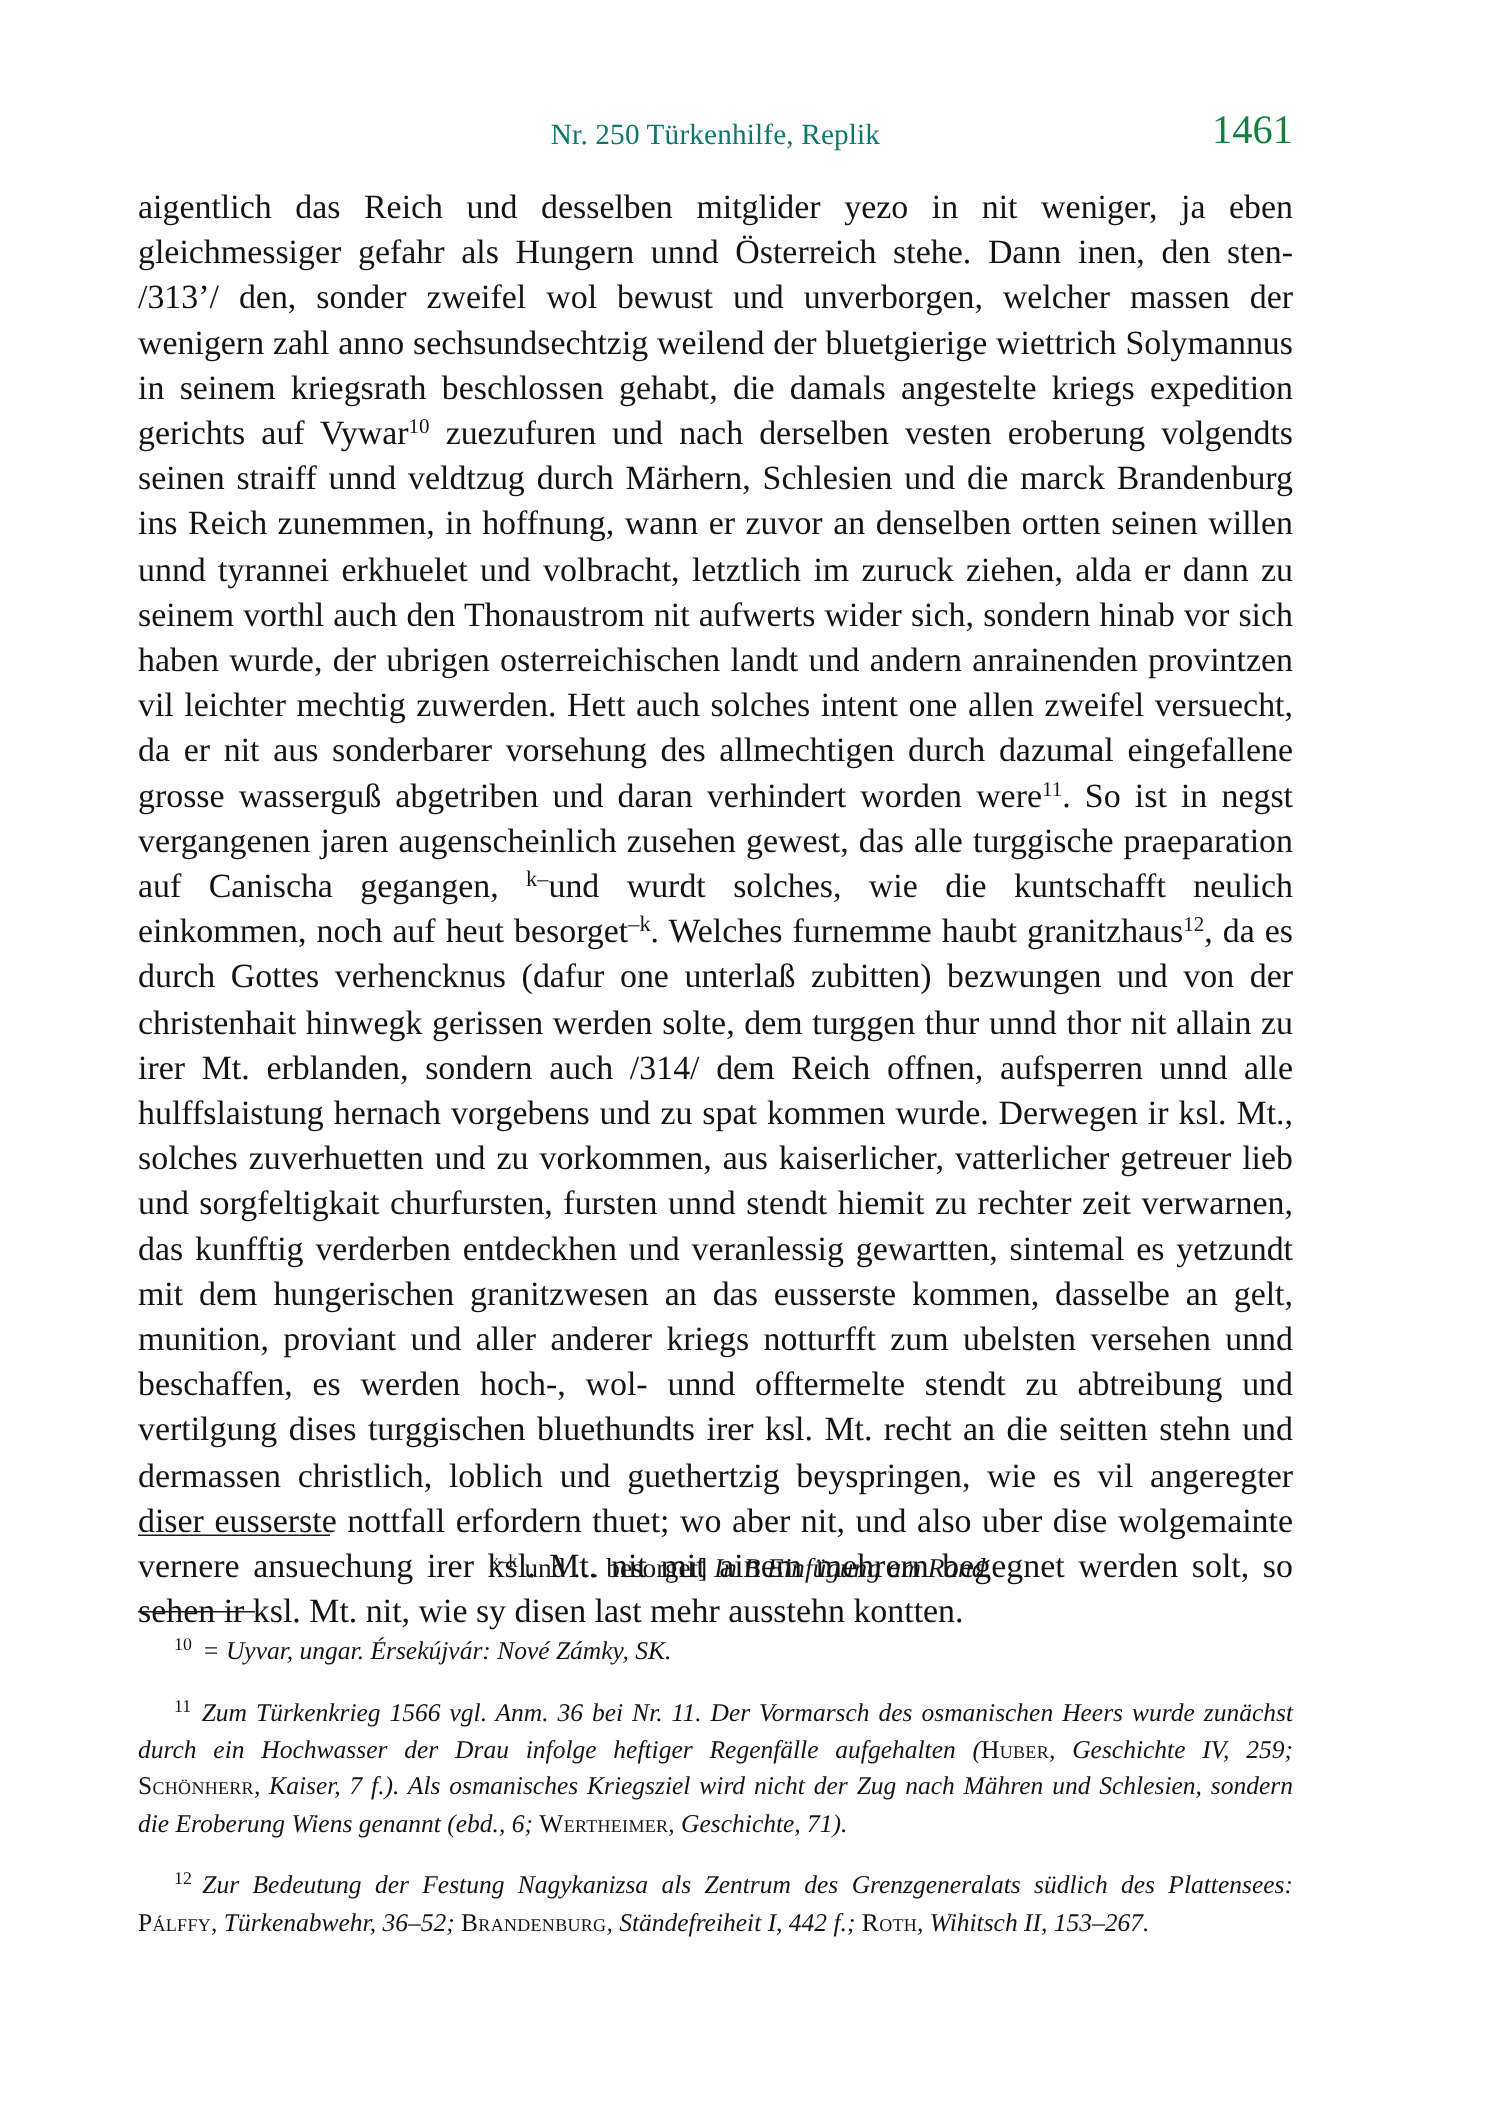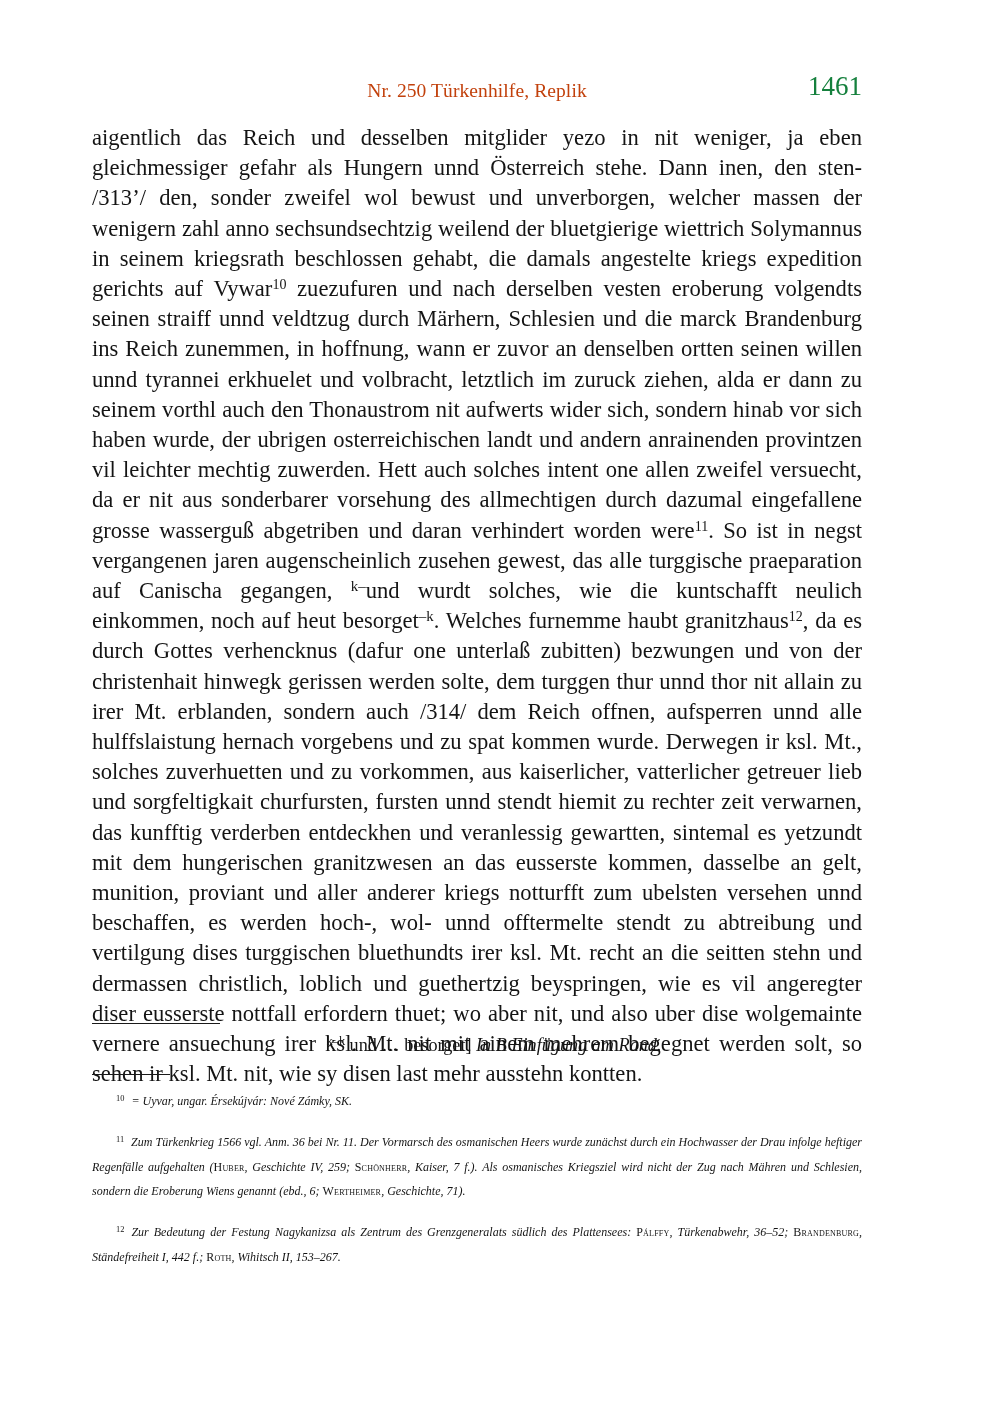--- a/index.html
+++ b/index.html
@@ -32,21 +32,21 @@
     height: 30px;
   }
   .rh-title {
     position: absolute;
     left: 0;
     right: 0;
     top: 2px;
     text-align: center;
     font-size: 19.5px;
     letter-spacing: 0.1px;
-    color: #c2410c;
+    color: #0f766e;
   }
   .rh-folio {
     position: absolute;
     right: 0;
     top: -5px;
     font-size: 27px;
     line-height: 1;
     color: #15803d;
   }
 
@@ -109,21 +109,21 @@
   }
   .variant-block sup {
     font-size: 0.68em;
     vertical-align: 0.52em;
     line-height: 0;
   }
   .variant-block i { font-style: italic; }
 
   .footnotes {
     margin-top: 14px;
-    font-size: 12px;
+    font-size: 17px;
     line-height: 24.8px;
     text-align: justify;
     font-style: italic;
   }
   .footnotes .fn {
     margin: 0 0 0 0;
     text-indent: 24px;
     hyphens: manual;
   }
   .footnotes .fn + .fn { margin-top: 16px; }

